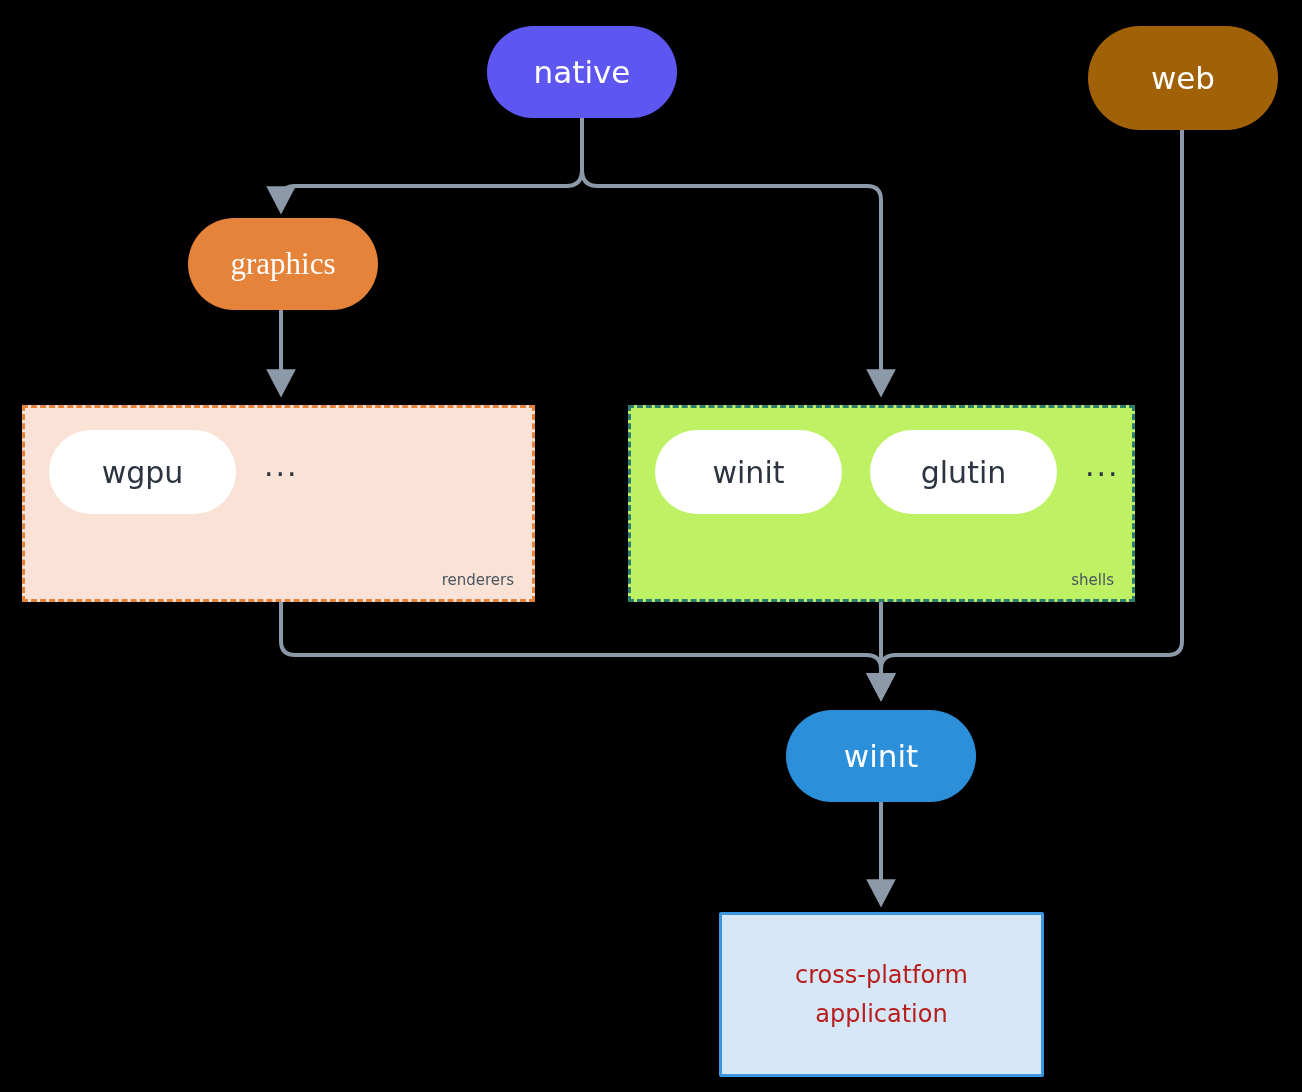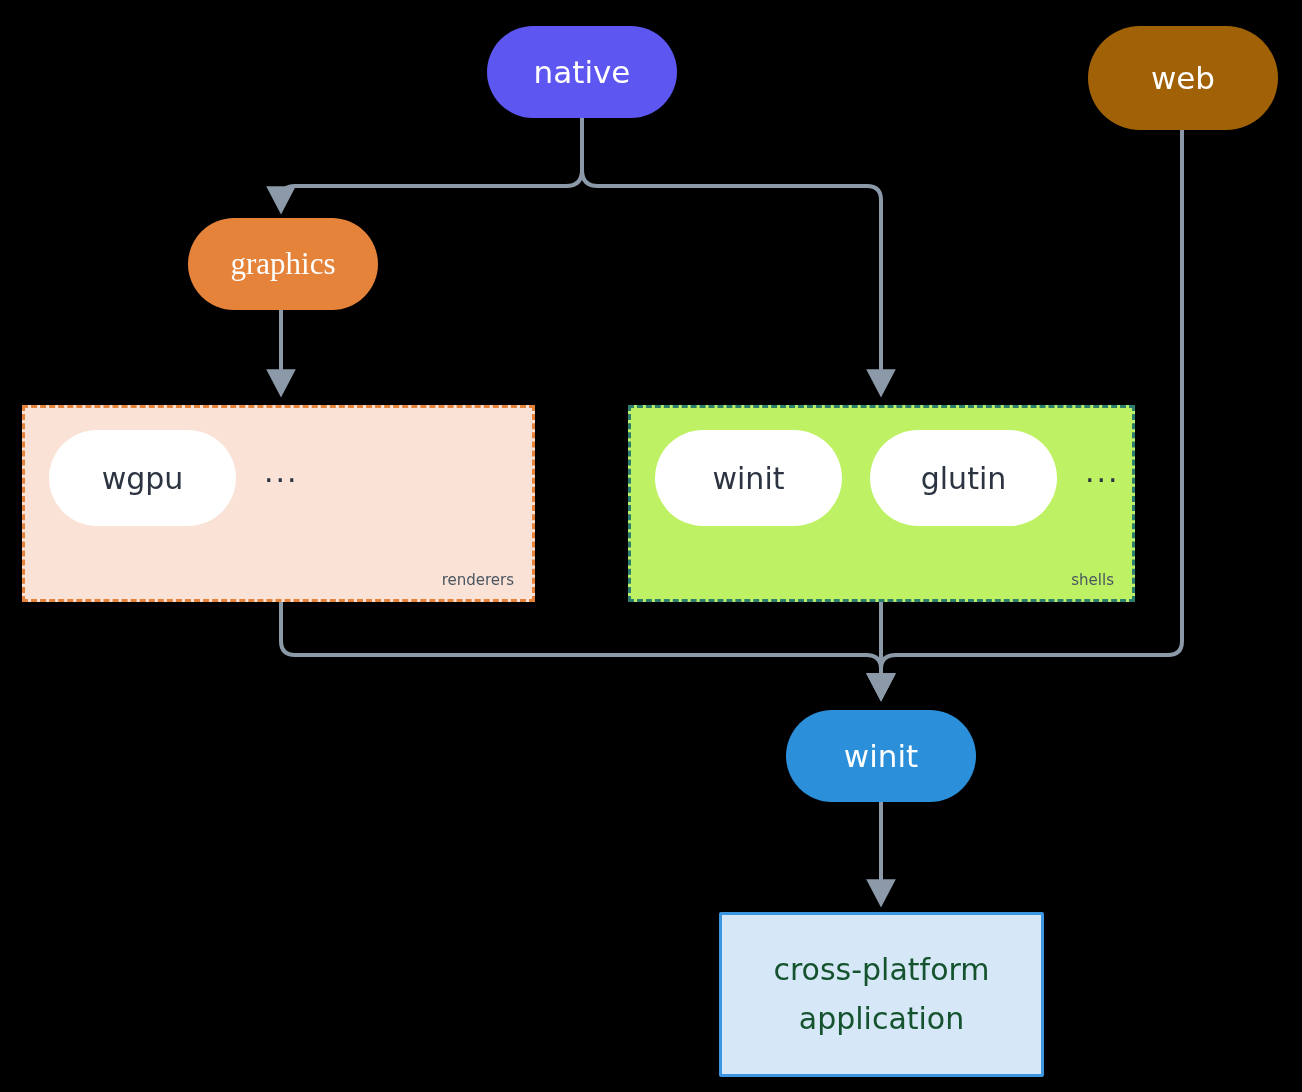--- a/index.html
+++ b/index.html
@@ -69,21 +69,21 @@
   }
   #node-iced .node-label { color: #ffffff; font-size: 31px; }
 
   
   #node-app {
     left: 719px; top: 912px; width: 325px; height: 165px;
     background: #d6e7f8;
     border: 3px solid #3c96e0;
     border-radius: 2px;
   }
-  #node-app .node-label { color: #14532d; font-size: 30px; line-height: 1.62; text-align: center; }
+  #node-app .node-label { color: #b91c1c; font-size: 24px; line-height: 1.62; text-align: center; }
 
   
   .group {
     position: absolute;
     box-sizing: border-box;
     z-index: 2;
   }
   #group-renderers {
     left: 22px; top: 405px; width: 513px; height: 197px;
     background: #fae2d6;
@@ -99,21 +99,21 @@
     left: 0; top: 0;
     display: flex;
     align-items: center;
     gap: 28px;
     padding-left: 24px;
     padding-top: 22px;
     box-sizing: border-box;
   }
   .item-pill {
     width: 187px;
-    height: 96px;
+    height: 84px;
     background: #ffffff;
     border-radius: 999px;
     display: flex;
     align-items: center;
     justify-content: center;
   }
   .item-pill span {
     color: #2b3440;
     font-size: 30px;
   }

